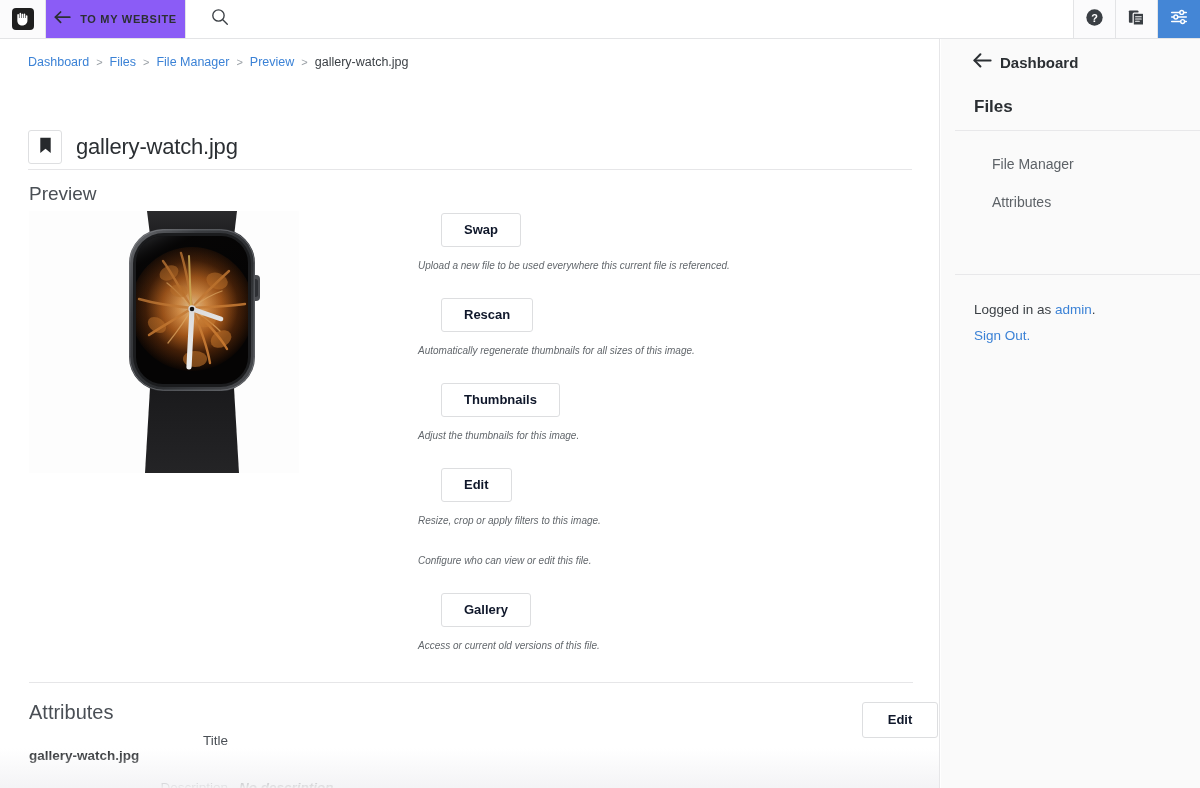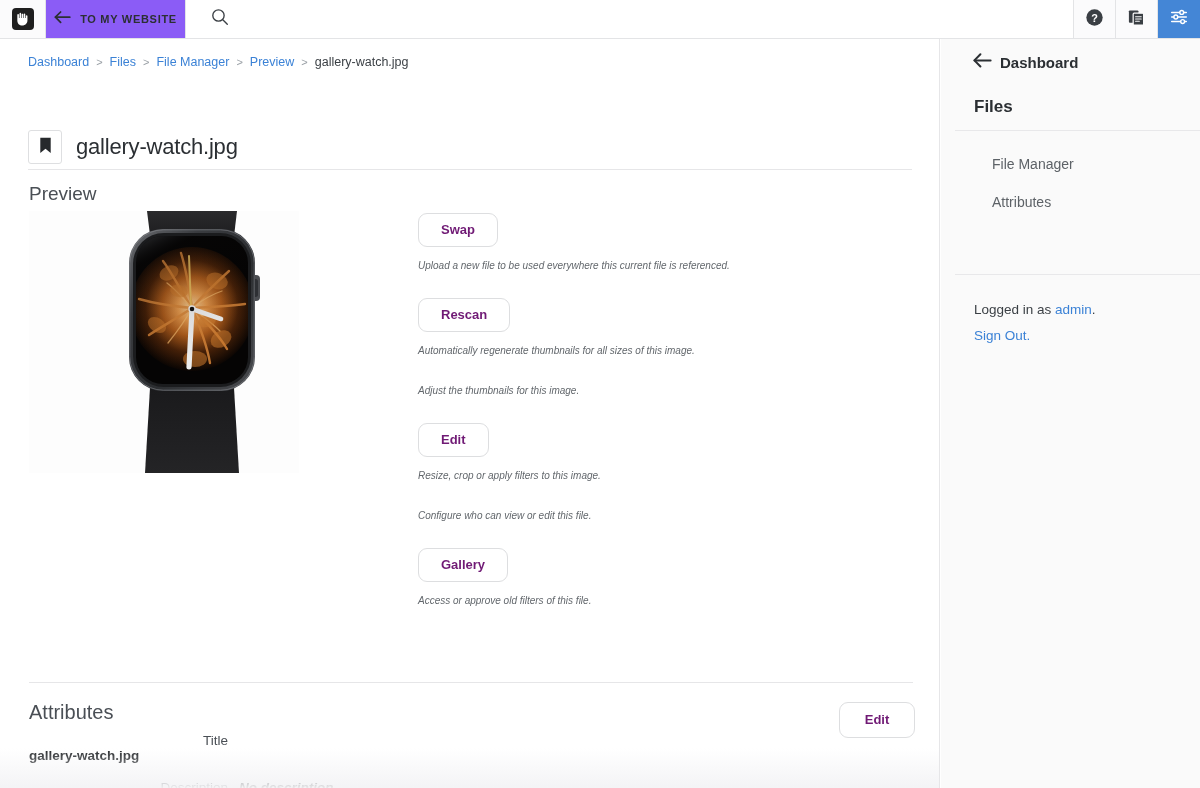--- a/index.html
+++ b/index.html
@@ -120,27 +120,28 @@
 
   
   #actions {
     position: absolute; left: 418px; top: 174px;
     width: 470px;
   }
   .action-block { margin-bottom: 24px; }
   .action-block:last-child { margin-bottom: 0; }
   .btn {
     display: inline-block;
-    border: 1px solid #dddee0; border-radius: 9px;
+    border: 1px solid #dddee0; border-radius: 3px;
     background: #ffffff;
     font-family: "Liberation Sans", sans-serif;
-    font-size: 13px; font-weight: bold; color: #701a75;
+    font-size: 13px; font-weight: bold; color: #0f172a;
     padding: 9px 22px;
     line-height: 14px;
     cursor: pointer;
+    margin-left: 23px;
   }
   .action-desc {
     margin-top: 11px;
     font-size: 10px; font-style: italic; color: #62676c;
     line-height: 16px;
   }
 
   
   #attr-divider {
     position: absolute; left: 29px; top: 643px;
@@ -410,32 +411,33 @@
   <div id="actions">
     <div class="action-block">
       <button class="btn">Swap</button>
       <div class="action-desc">Upload a new file to be used everywhere this current file is referenced.</div>
     </div>
     <div class="action-block">
       <button class="btn">Rescan</button>
       <div class="action-desc">Automatically regenerate thumbnails for all sizes of this image.</div>
     </div>
     <div class="action-block">
+      <button class="btn">Thumbnails</button>
       <div class="action-desc">Adjust the thumbnails for this image.</div>
     </div>
     <div class="action-block">
       <button class="btn">Edit</button>
       <div class="action-desc">Resize, crop or apply filters to this image.</div>
     </div>
     <div class="action-block">
       <div class="action-desc">Configure who can view or edit this file.</div>
     </div>
     <div class="action-block">
       <button class="btn">Gallery</button>
-      <div class="action-desc">Access or approve old filters of this file.</div>
+      <div class="action-desc">Access or current old versions of this file.</div>
     </div>
   </div>
 
   <div id="attr-divider"></div>
   <div id="attr-heading">Attributes</div>
   <button class="btn" id="attr-edit-btn">Edit</button>
 
   <div class="attr-row" id="attr-row-title">
     <div class="attr-label">Title</div>
     <div class="attr-value">gallery-watch.jpg</div>

